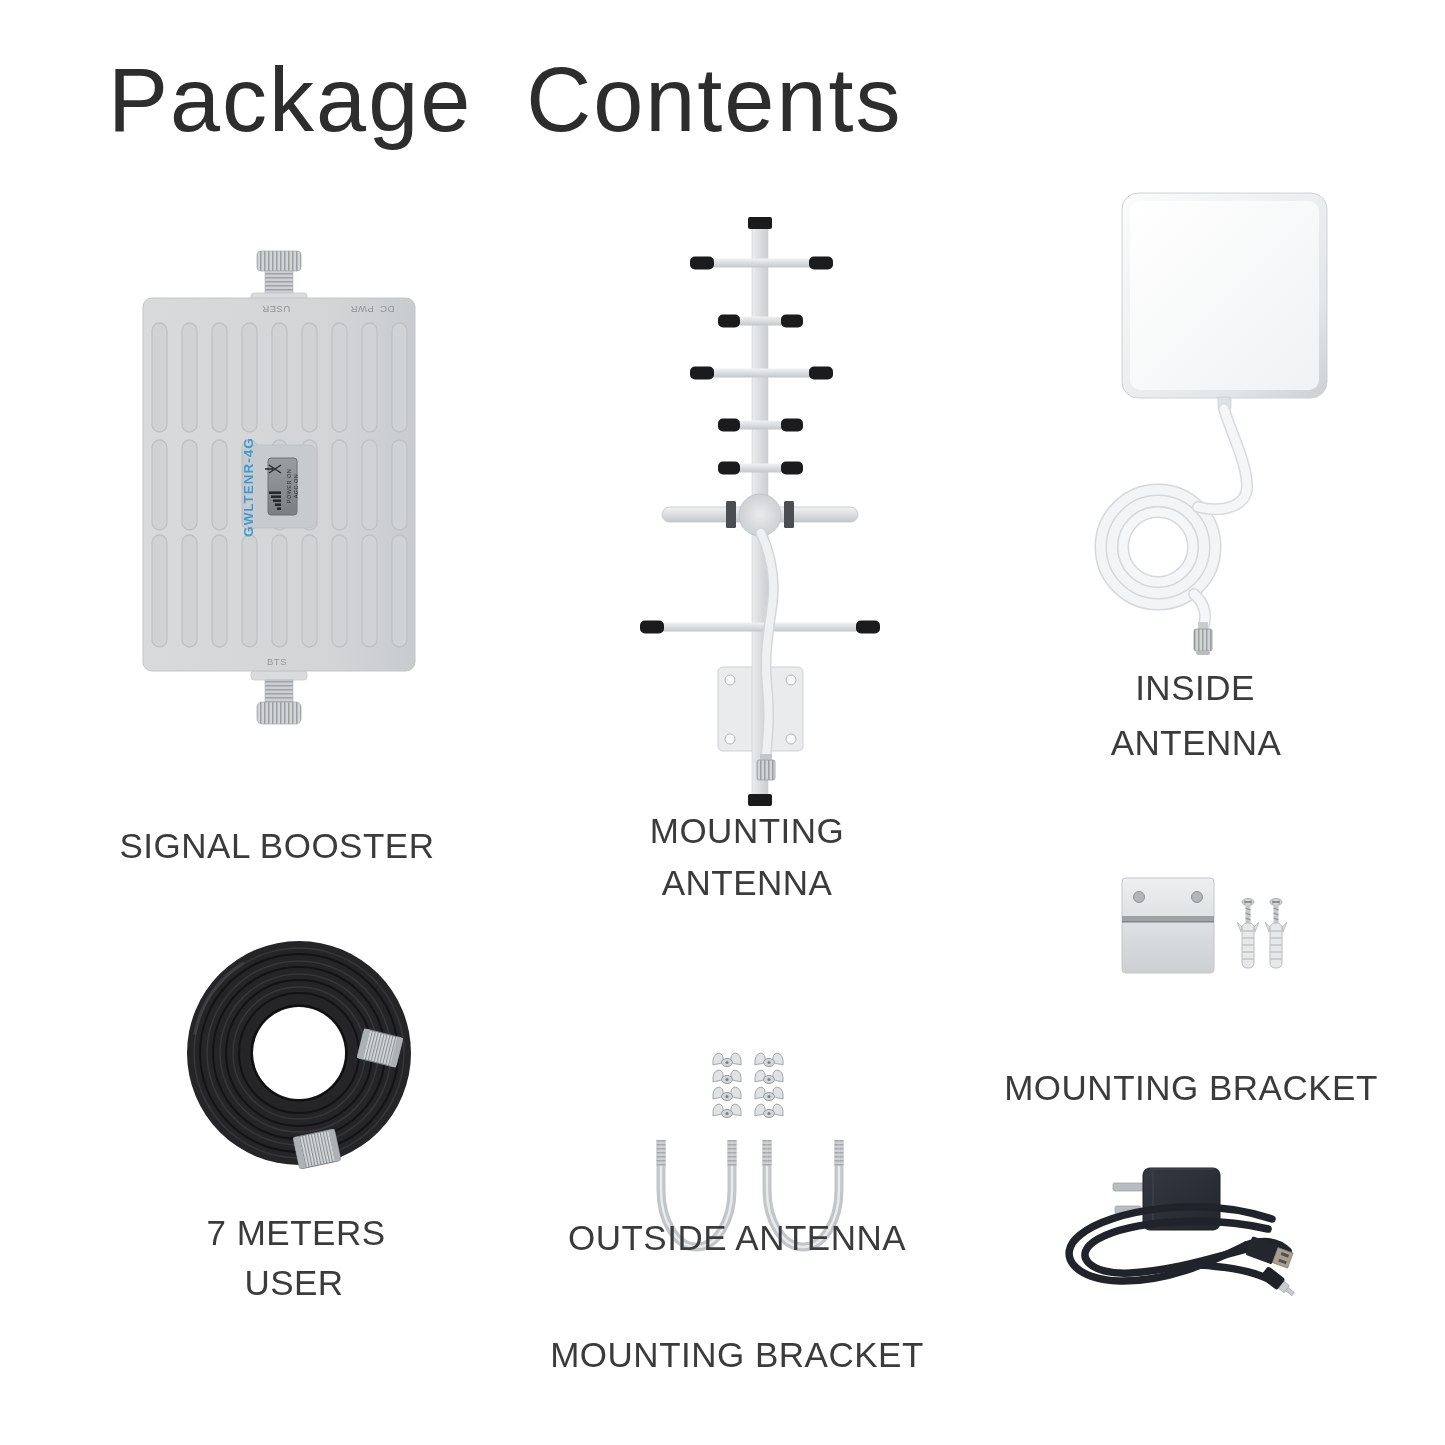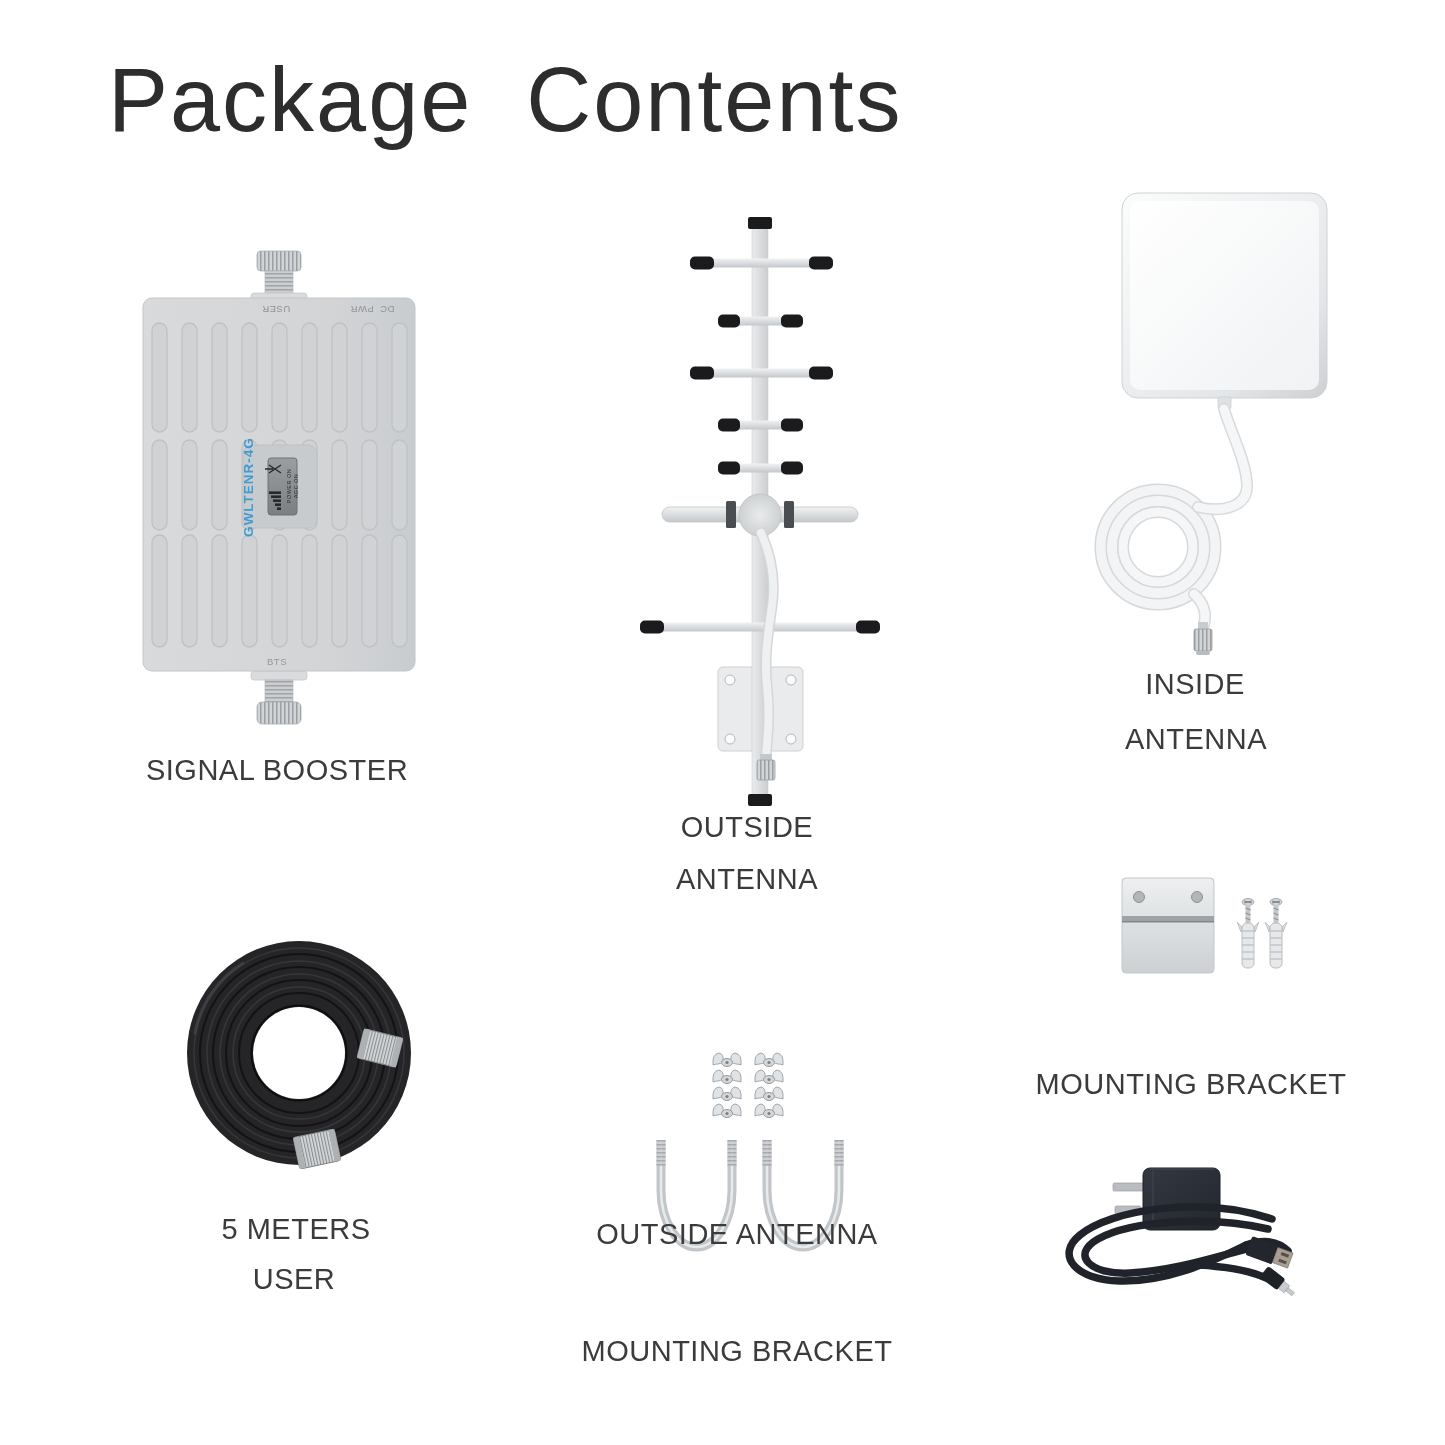--- a/index.html
+++ b/index.html
@@ -1,21 +1,21 @@
 <!DOCTYPE html>
 <html><head>
 <meta charset="utf-8">
 <style>
   html,body{margin:0;padding:0;background:#ffffff;}
   .canvas{position:relative;width:1445px;height:1445px;background:#ffffff;overflow:hidden;
           font-family:"Liberation Sans", sans-serif;}
   .title{position:absolute;left:108px;top:55px;font-size:90px;line-height:1;font-weight:400;
          color:#2d2d2d;letter-spacing:2px;white-space:pre;}
   .caption{position:absolute;transform:translateX(-50%);white-space:nowrap;
-           font-size:29px;color:#3b3b3b;letter-spacing:0.5px;font-weight:400;}
+           font-size:35px;color:#3b3b3b;letter-spacing:0.5px;font-weight:400;}
   .gfx{position:absolute;}
   .slot{fill:#d0d2d4;stroke:#bfc2c5;stroke-width:1.3;}
   svg text{font-family:"Liberation Sans", sans-serif;}
 </style>
 </head>
 <body>
 
 <div class="canvas">
 
   <svg width="0" height="0" style="position:absolute">
@@ -350,24 +350,24 @@
       <rect x="17" y="-5" width="8" height="3" fill="#55504a"></rect>
       <rect x="17" y="2" width="8" height="3" fill="#55504a"></rect>
     </g>
     <g transform="translate(225,125) rotate(38)">
       <rect x="-14" y="-7" width="22" height="14" rx="3" fill="#1e2126"></rect>
       <rect x="8" y="-4.5" width="7" height="9" fill="#c9cccf" stroke="#9a9da0" stroke-width="0.6"></rect>
       <rect x="15" y="-2" width="8" height="4" fill="#c9cccf" stroke="#9a9da0" stroke-width="0.6"></rect>
     </g>
   </svg>
 
-  <div class="caption" style="left:277px;top:754px">SIGNAL BOOSTER</div>
-  <div class="caption" style="left:747px;top:811px">OUTSIDE</div>
+  <div class="caption" style="left:277px;top:826px">SIGNAL BOOSTER</div>
+  <div class="caption" style="left:747px;top:811px">MOUNTING</div>
   <div class="caption" style="left:747px;top:863px">ANTENNA</div>
   <div class="caption" style="left:1195px;top:668px">INSIDE</div>
   <div class="caption" style="left:1196px;top:723px">ANTENNA</div>
-  <div class="caption" style="left:296px;top:1213px">5 METERS</div>
+  <div class="caption" style="left:296px;top:1213px">7 METERS</div>
   <div class="caption" style="left:294px;top:1263px">USER</div>
   <div class="caption" style="left:737px;top:1218px">OUTSIDE ANTENNA</div>
   <div class="caption" style="left:737px;top:1335px">MOUNTING BRACKET</div>
   <div class="caption" style="left:1191px;top:1068px">MOUNTING BRACKET</div>
 
 </div>
 
 </body></html>

